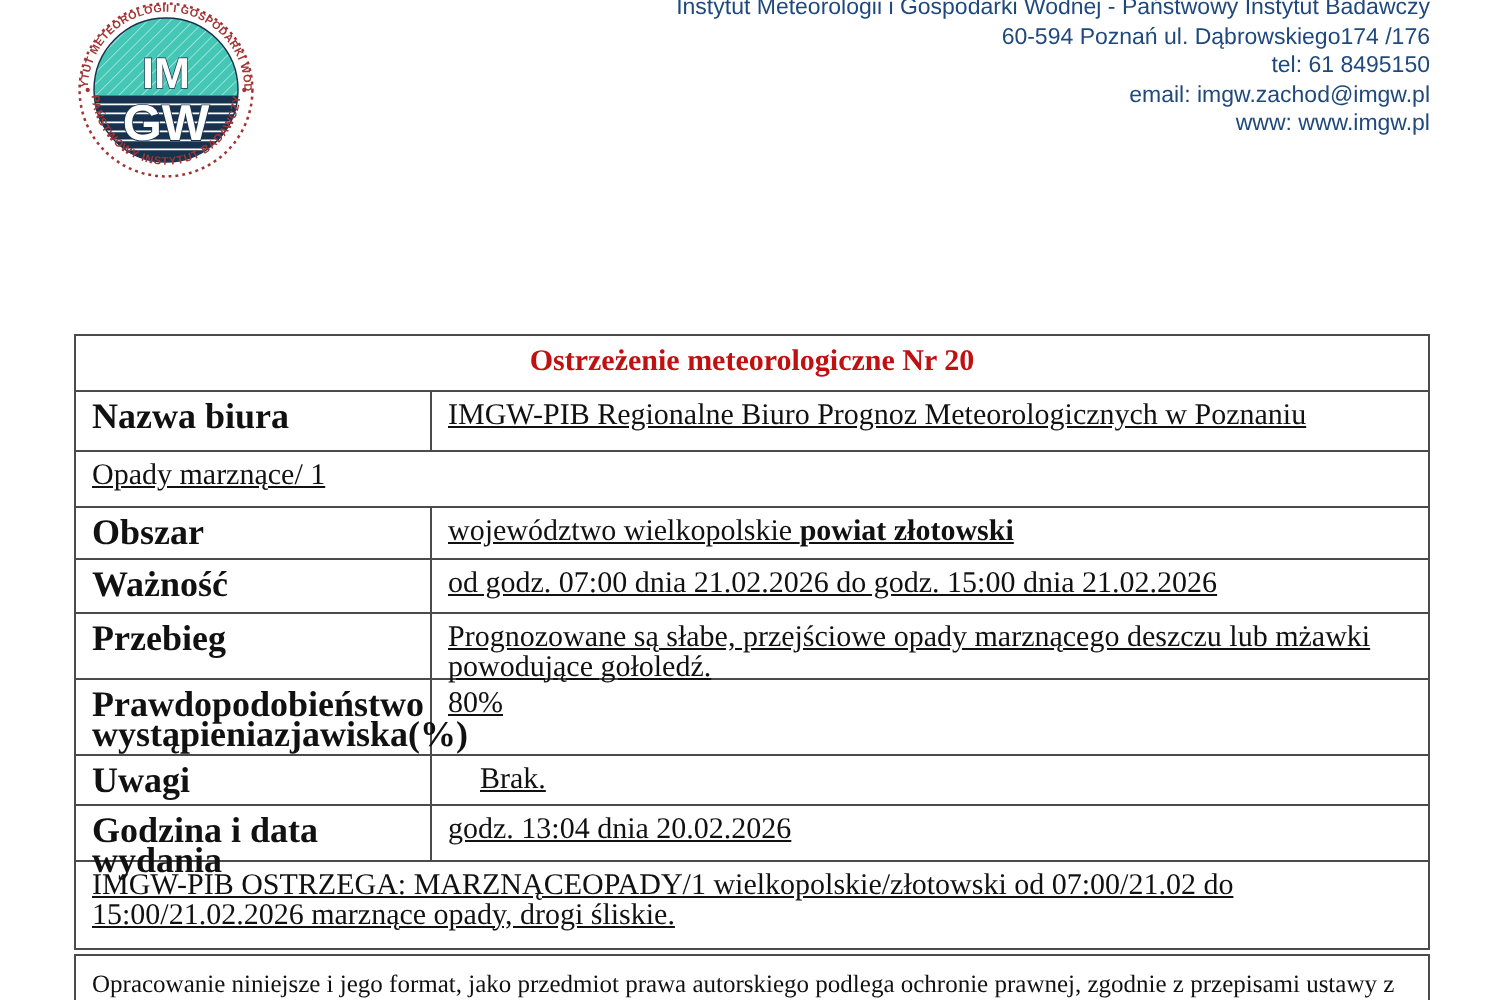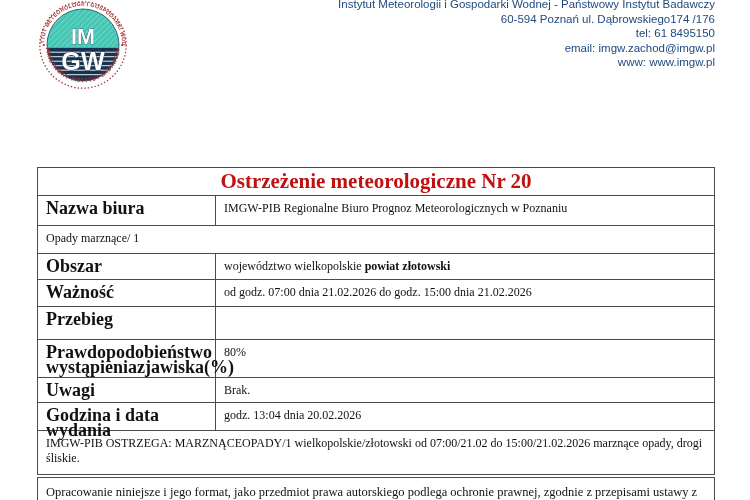--- a/index.html
+++ b/index.html
@@ -37,42 +37,43 @@
     width: 678px;
     border: 1px solid #4b4b4b;
     background: #ffffff;
   }
   .title-row {
     height: 27px;
     display: flex;
     align-items: center;
     justify-content: center;
     font-weight: bold;
-    font-size: 21px;
+    font-size: 15px;
     color: #C01010;
   }
   .trow { display: flex; border-top: 1px solid #4b4b4b; }
   .tlabel {
     width: 178px;
     flex: 0 0 178px;
     border-right: 1px solid #4b4b4b;
     font-weight: bold;
     font-size: 18px;
     line-height: 14.5px;
     padding: 5px 4px 2px 8px;
   }
   .tvalue {
     flex: 1;
-    font-size: 12px;
+    font-size: 15px;
     line-height: 14.5px;
     padding: 5px 8px 2px 8px;
+    text-decoration: underline;
   }
   .r0 { height: 30px; } .r1 { height: 28px; } .r2 { height: 26px; }
   .r3 { height: 27px; } .r4 { height: 33px; } .r5 { height: 38px; }
-  .r6 { height: 25px; } .r7 { height: 28px; justify-content: space-between; } .r8 { height: 44px; }
+  .r6 { height: 25px; gap: 16px; } .r7 { height: 28px; justify-content: space-between; } .r8 { height: 44px; }
   .bold-part { font-weight: bold; }
 
   
   .footer-note {
     position: absolute;
     left: 37px;
     top: 477px;
     width: 678px;
     border: 1px solid #4b4b4b;
     padding: 7px 8px 14px 8px;
@@ -155,20 +156,21 @@
       <div class="tvalue"><span>województwo wielkopolskie </span><span class="bold-part">powiat złotowski</span></div>
     </div>
 
     <div class="trow r3">
       <div class="tlabel">Ważność</div>
       <div class="tvalue">od godz. 07:00 dnia 21.02.2026 do godz. 15:00 dnia 21.02.2026</div>
     </div>
 
     <div class="trow r4">
       <div class="tlabel">Przebieg</div>
+      <div class="tvalue">Prognozowane są słabe, przejściowe opady marznącego deszczu lub mżawki powodujące gołoledź.</div>
     </div>
 
     <div class="trow r5">
       <div class="tlabel">Prawdopodobieństwo wystąpieniazjawiska(%)</div>
       <div class="tvalue">80%</div>
     </div>
 
     <div class="trow r6">
       <div class="tlabel">Uwagi</div>
       <div class="tvalue">Brak.</div>

